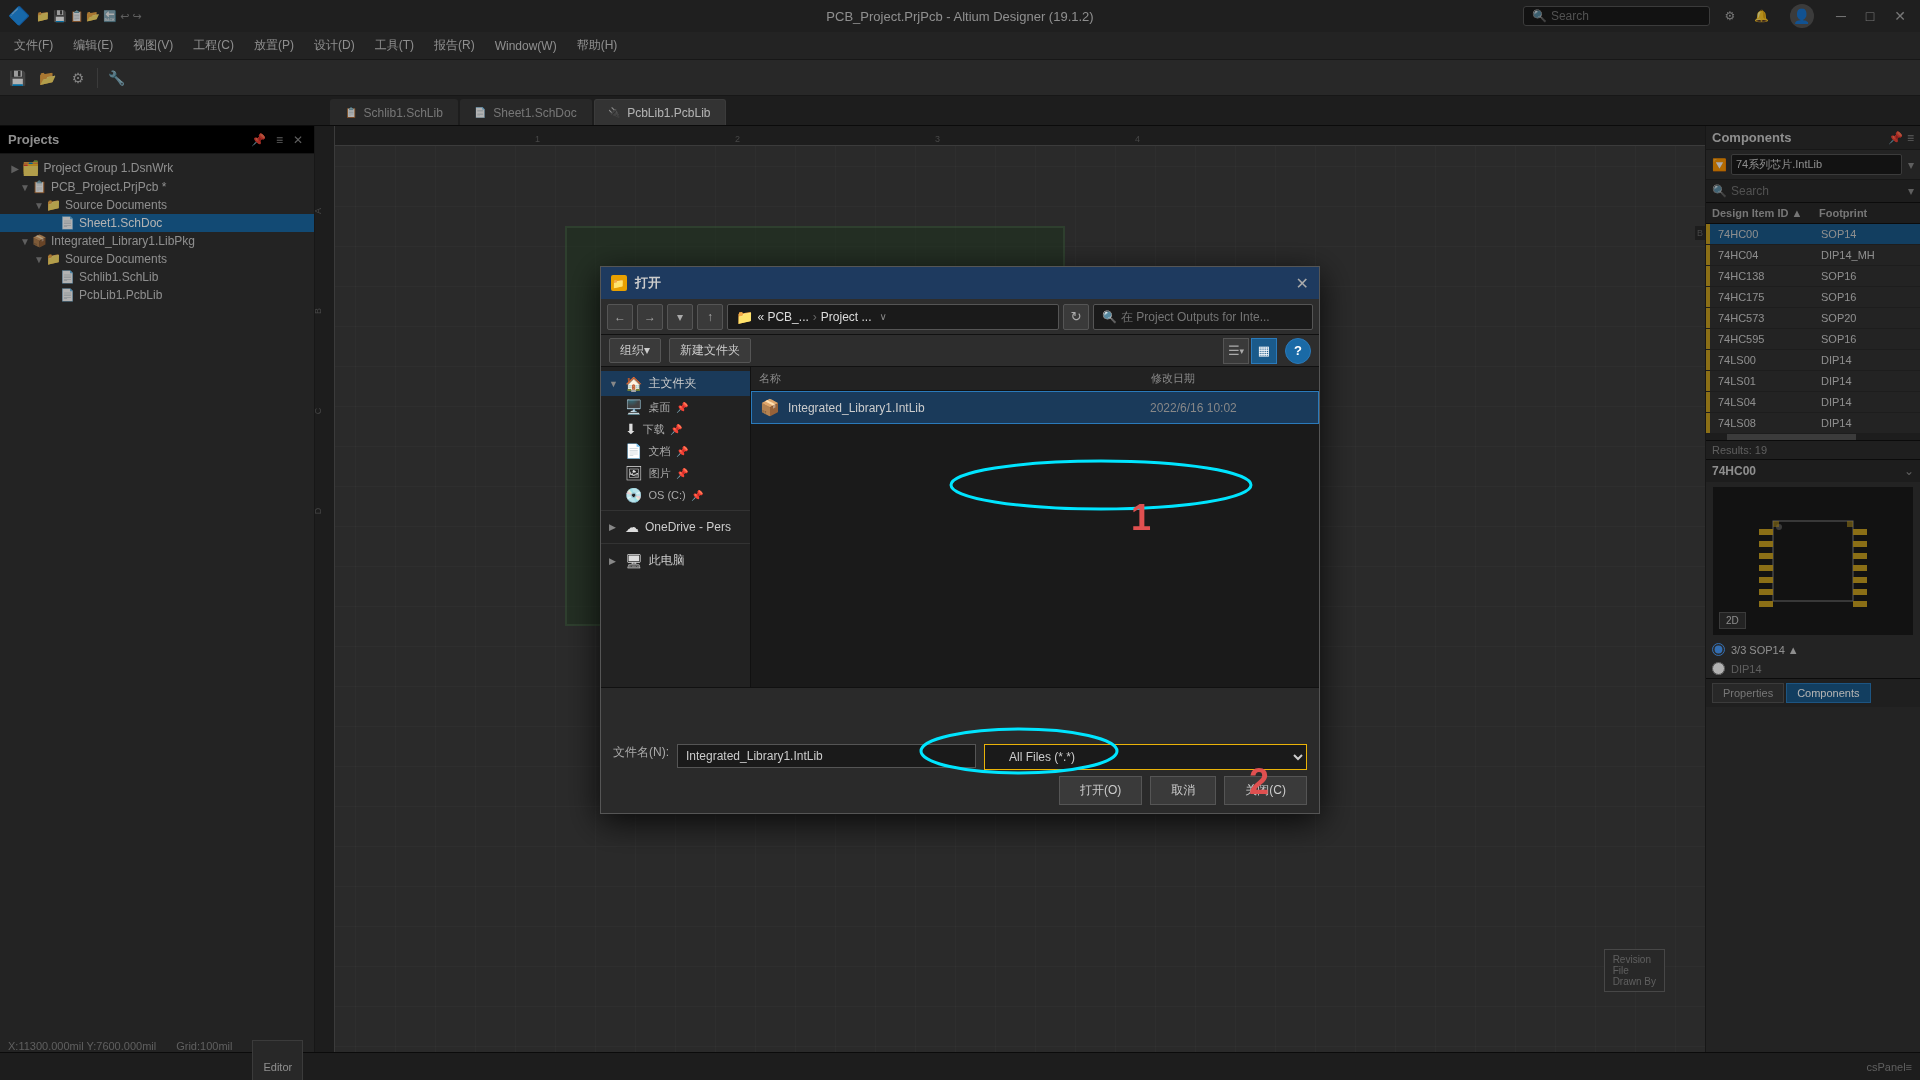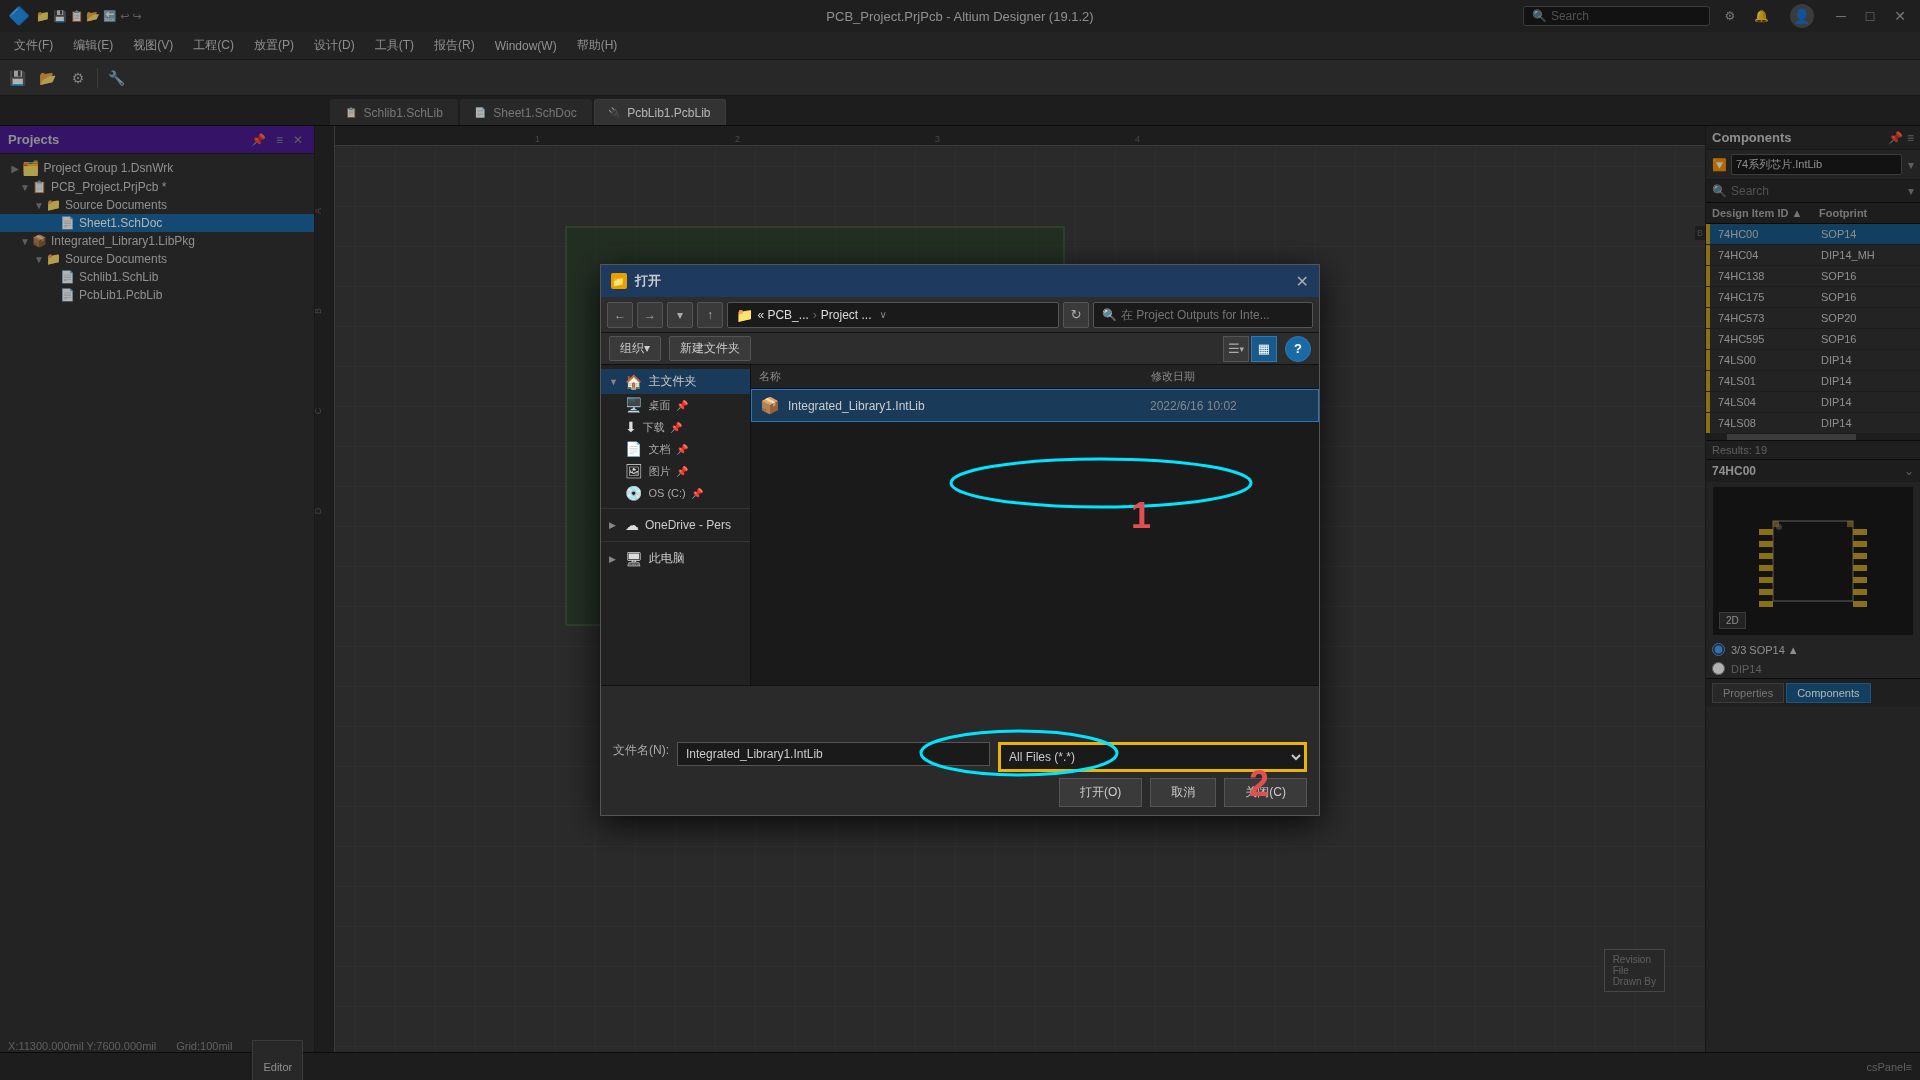--- a/index.html
+++ b/index.html
@@ -27,21 +27,21 @@
     .tabbar { height: 30px; background: #2a2a2a; display: flex; align-items: flex-end; padding: 0 0 0 330px; border-bottom: 1px solid #111; }
     .tab { height: 26px; padding: 0 14px; display: flex; align-items: center; gap: 6px; font-size: 12px; color: #aaa; cursor: pointer; border: 1px solid transparent; border-bottom: none; background: #3a3a3a; margin-right: 2px; border-radius: 3px 3px 0 0; }
     .tab.active { background: #4a4a4a; color: #fff; border-color: #555; }
     .tab-icon { font-size: 10px; }
 
     
     .main-layout { display: flex; height: calc(1080px - 32px - 28px - 36px - 30px - 28px); }
 
     
     .left-panel { width: 315px; background: #333; border-right: 1px solid #222; display: flex; flex-direction: column; }
-    .panel-header { height: 28px; background: #4c1d95; display: flex; align-items: center; justify-content: space-between; padding: 0 8px; border-bottom: 1px solid #222; }
+    .panel-header { height: 28px; background: #000000; display: flex; align-items: center; justify-content: space-between; padding: 0 8px; border-bottom: 1px solid #222; }
     .panel-title { font-size: 13px; font-weight: bold; color: #ccc; }
     .panel-controls { display: flex; gap: 4px; }
     .panel-control-btn { color: #888; cursor: pointer; font-size: 12px; padding: 1px 3px; }
     .panel-search { padding: 4px 6px; }
     .panel-search input { width: 100%; background: #1a1a1a; border: 1px solid #555; color: #ccc; padding: 3px 6px; font-size: 11px; border-radius: 2px; outline: none; }
     .tree { flex: 1; overflow-y: auto; padding: 4px 0; }
     .tree-item { display: flex; align-items: center; padding: 2px 4px; cursor: pointer; white-space: nowrap; }
     .tree-item.selected { background: #1a6aa6; }
     .tree-indent { display: inline-block; }
     .tree-expand { width: 14px; text-align: center; color: #888; font-size: 10px; }
@@ -138,21 +138,21 @@
     .file-col-date { width: 160px; }
     .file-item { display: flex; align-items: center; padding: 6px 8px; border-bottom: 1px solid #111; cursor: pointer; }
     .file-item.selected { background: #1a3a5a; border: 1px solid #2a7abb; }
     .file-icon { margin-right: 8px; font-size: 16px; }
     .file-name { flex: 1; font-size: 12px; color: #ccc; }
     .file-date { width: 160px; font-size: 12px; color: #888; }
     .dialog-footer { padding: 8px 12px; background: #2a2a2a; border-top: 1px solid #111; }
     .dialog-footer-row { display: flex; align-items: flex-start; gap: 8px; margin-bottom: 6px; margin-top: 48px; }
     .footer-label { font-size: 12px; color: #aaa; white-space: nowrap; }
     .footer-input { flex: 1; background: #1a1a1a; border: 1px solid #555; color: #ccc; padding: 4px 8px; font-size: 12px; outline: none; }
-    .footer-dropdown { flex: 1; background: #1a1a1a; border: 3px solid #eab308; color: #ccc; padding: 4px 4px; font-size: 12px; }
+    .footer-dropdown { flex: 1; background: #1a1a1a; border: 1px solid #eab308; color: #ccc; padding: 4px 20px; font-size: 12px; }
     .dialog-footer-btns { display: flex; justify-content: flex-end; gap: 8px; }
     .dialog-open-btn { background: #3a3a3a; border: 1px solid #555; color: #ccc; padding: 5px 20px; cursor: pointer; font-size: 12px; }
     .dialog-cancel-btn { background: #3a3a3a; border: 1px solid #555; color: #ccc; padding: 5px 20px; cursor: pointer; font-size: 12px; }
     .dialog-close-file-btn { background: #3a3a3a; border: 1px solid #555; color: #ccc; padding: 5px 20px; cursor: pointer; font-size: 12px; }
 
     
     .pcb-board { position: absolute; background: #2a4a2a; border: 2px solid #4a7a4a; }
 
     
     ::-webkit-scrollbar { width: 8px; height: 8px; }

